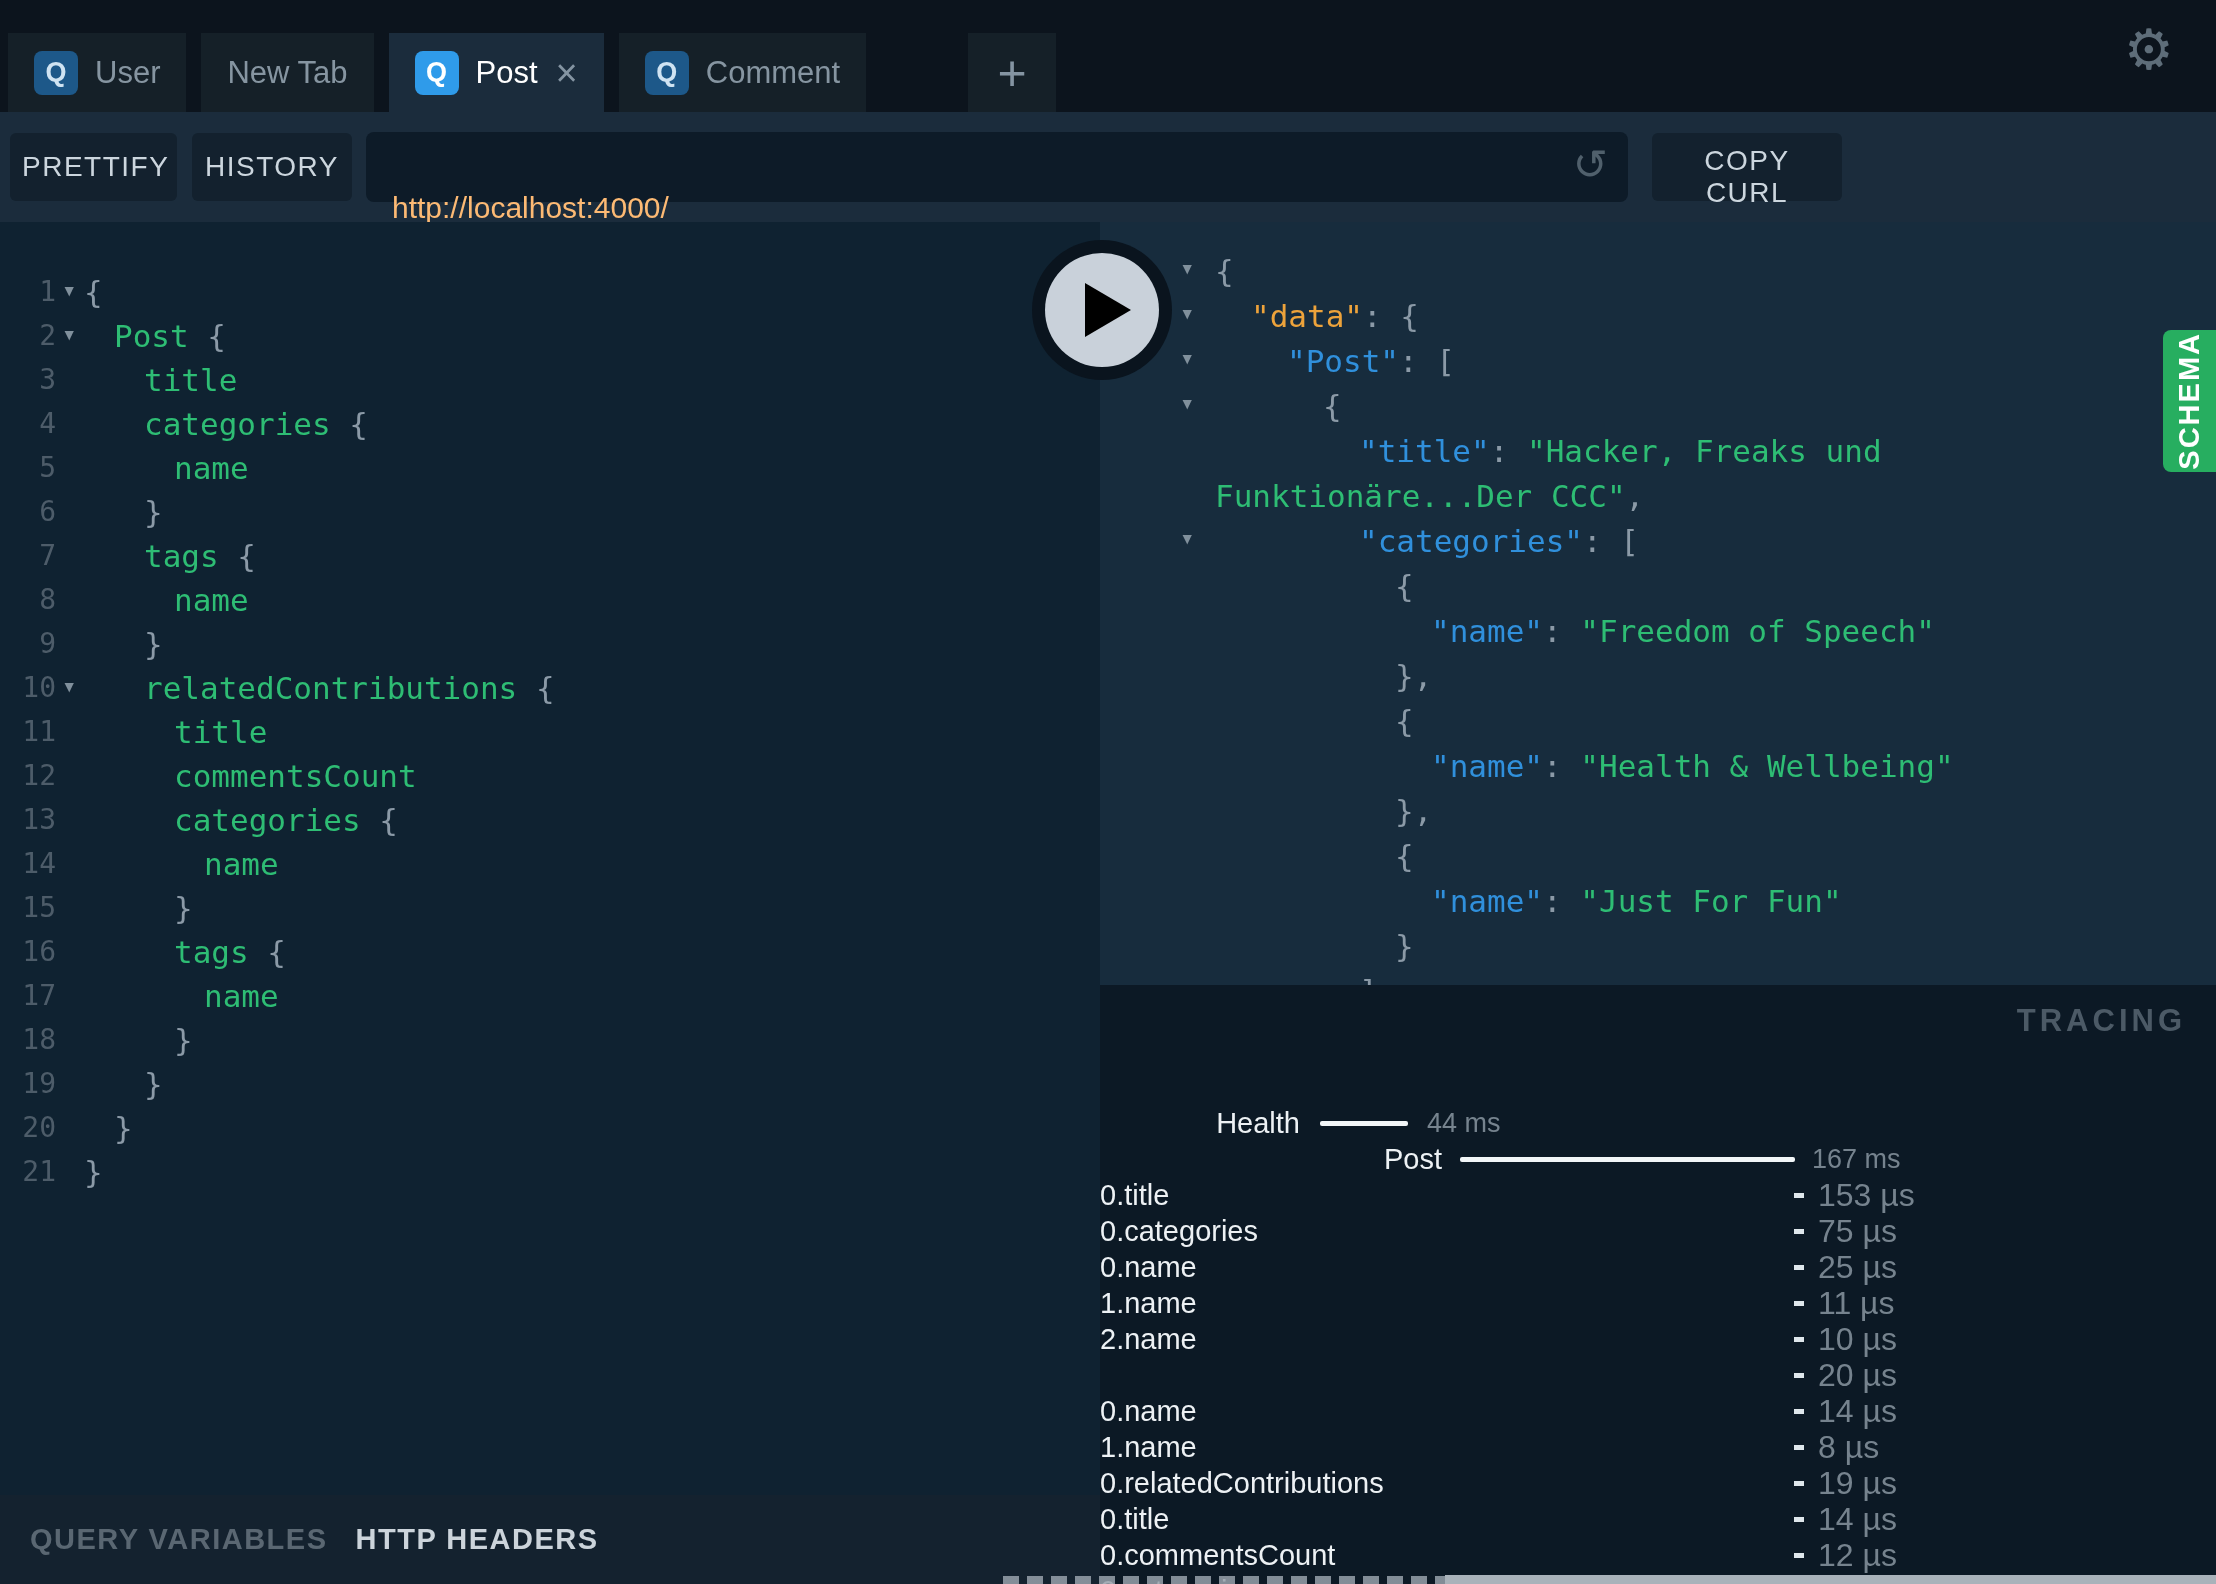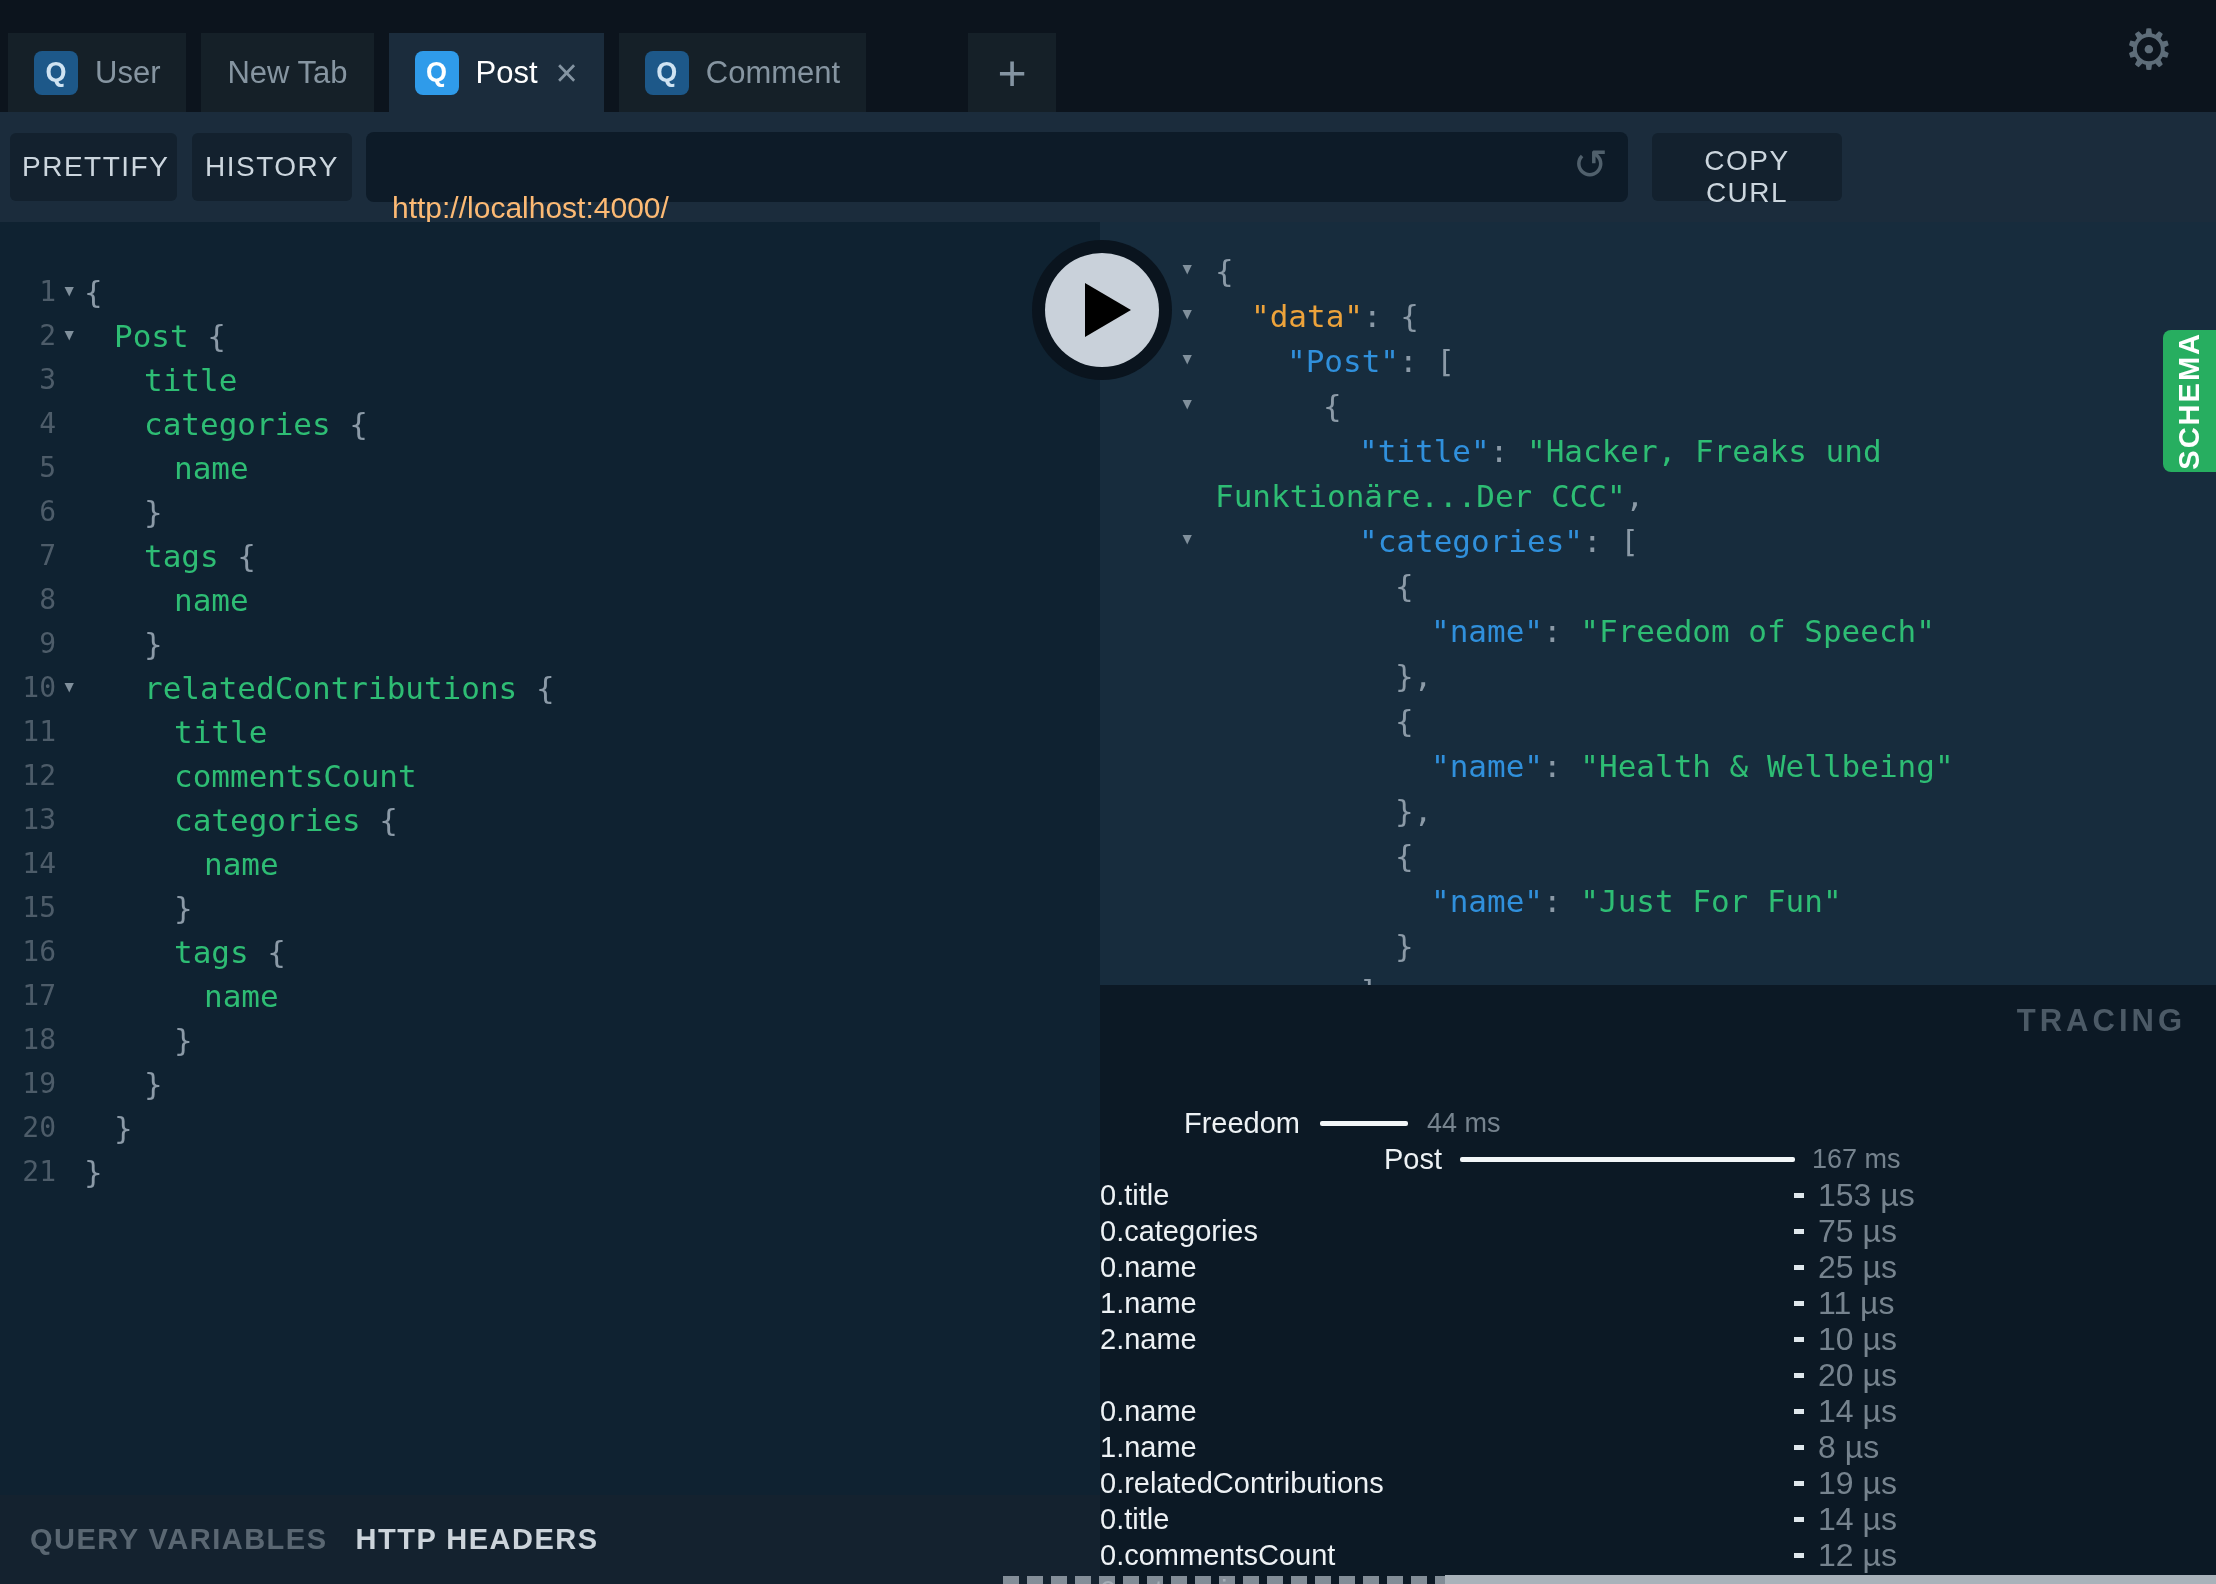--- a/index.html
+++ b/index.html
@@ -180,21 +180,21 @@
   </div>
 
   <div class="schema-tab">
     <span>SCHEMA</span>
   </div>
 
   <section class="tracing">
     <div class="tracing-title">TRACING</div>
     <div id="tracing-rows">
         <div class="tr-row" style="top: 120px;">
-          <span class="blabel" style="left: 0px; width: 200px;">Freedom</span>
+          <span class="blabel" style="left: 0px; width: 200px;">Health</span>
           <div class="bar" style="left: 220px; width: 88px;"></div>
           <span class="bvalue" style="left: 327px;">44 ms</span>
         </div>
         <div class="tr-row" style="top: 156px;">
           <span class="blabel" style="left: 0px; width: 342px;">Post</span>
           <div class="bar" style="left: 360px; width: 335px;"></div>
           <span class="bvalue" style="left: 712px;">167 ms</span>
         </div>
         <div class="tr-row" style="top: 192px;">
           <span class="flabel">0.title</span>

